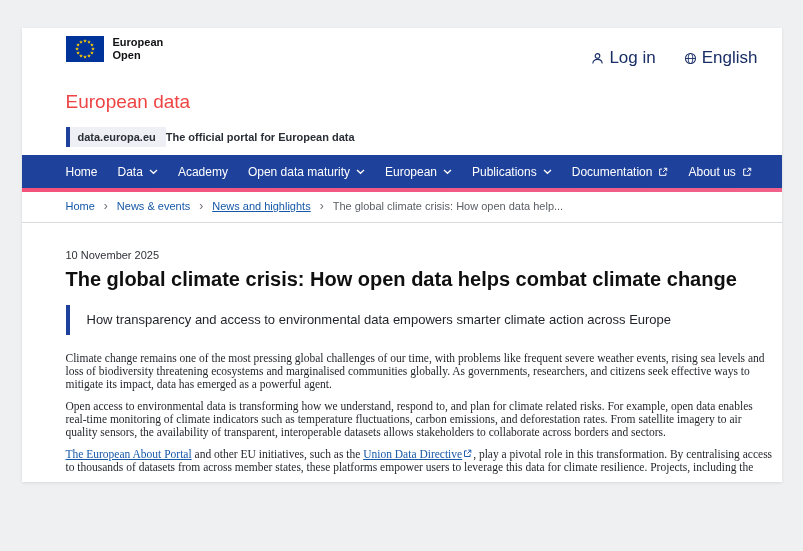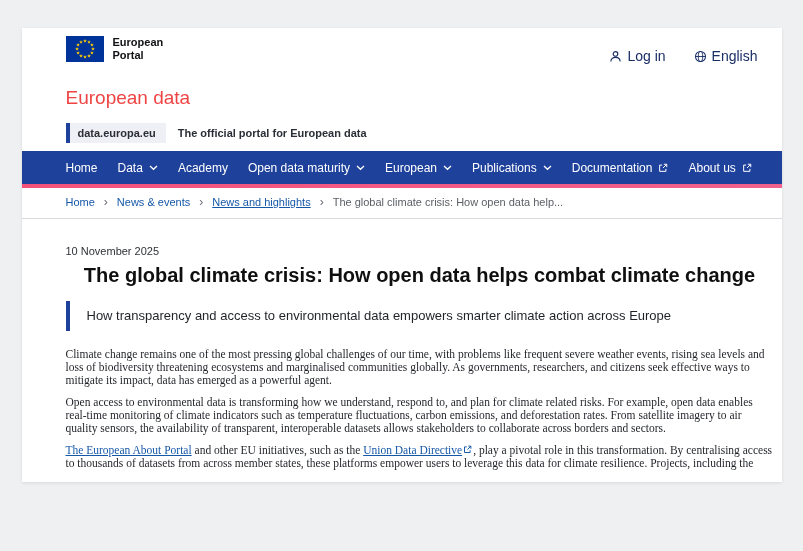--- a/index.html
+++ b/index.html
@@ -16,45 +16,45 @@
     background: #ffffff;
     overflow: hidden;
     box-shadow: 0 1px 3px rgba(0,0,0,.10);
   }
 
   
   .top { display: flex; justify-content: space-between; align-items: flex-start; padding: 8px 24px 0 44px; }
   .brand { display: flex; align-items: flex-end; gap: 9px; }
   .brand-name { font-size: 11px; font-weight: 700; color: #101114; line-height: 13px; }
   .top-actions { display: flex; gap: 28px; margin-top: 12px; }
-  .action { display: flex; align-items: center; gap: 5px; font-size: 14px; color: #1a2e66; text-decoration: none; cursor: pointer; text-align: center; }
+  .action { display: flex; align-items: center; gap: 5px; font-size: 17px; color: #1a2e66; text-decoration: none; cursor: pointer; text-align: center; }
 
   
   .site-title { margin: 23px 0 14px 44px; font-size: 19px; font-weight: 400; color: #ef4444; line-height: 22px; }
-  .portal-row { display: flex; align-items: center; gap: 12px; margin: 6px 0 0 44px; }
+  .portal-row { display: flex; align-items: center; margin: 6px 0 0 44px; }
   .badge { border-left: 4px solid var(--brand-blue, #1e419b); background: #eef0f5; padding: 4px 10px 4px 8px; font-size: 11px; font-weight: 700; color: #2a2e36; }
   .tagline { font-size: 11px; font-weight: 700; color: #2a2e36; }
 
   
   .main-nav { margin-top: 8px; background: var(--brand-blue, #1e419b); height: 33px; display: flex; align-items: stretch; padding-left: 34px; }
   .nav-item { display: flex; align-items: center; gap: 6px; padding: 0 10px; color: #ffffff; font-size: 12px; text-decoration: none; cursor: pointer; white-space: nowrap; }
   .accent { height: 4px; background: linear-gradient(90deg, #f4527b, var(--accent-pink, #f0618c)); }
 
   
   .breadcrumb { display: flex; align-items: center; gap: 9px; padding: 8px 24px 10px 44px; font-size: 11px; white-space: nowrap; }
   .crumb { color: var(--link-blue, #1658a8); text-decoration: none; cursor: pointer; }
   .crumb.u { text-decoration: underline; }
   .crumb-sep { color: #6b6f76; font-size: 12px; line-height: 11px; }
   .crumb-current { color: #5c6066; overflow: hidden; text-overflow: ellipsis; }
   .divider { border: 0; border-top: 1px solid #d9dade; margin: 0; }
 
   
   main { padding: 26px 8px 0 44px; }
   .date { font-size: 11px; color: #2f3237; margin: 0 0 6px; }
-  .article-title { margin: 0 0 14px; font-size: 20px; line-height: 24px; color: #0f0f10; font-weight: 700; text-align: center; }
+  .article-title { margin: 0 0 14px; font-size: 20px; line-height: 24px; color: #0f0f10; font-weight: 700; }
   .lead { border-left: 4px solid var(--brand-blue, #1e419b); padding: 7px 0 7px 17px; margin: 0 0 17px; font-size: 13px; line-height: 16px; color: #1f2227; }
   p.body { margin: 0 0 9px; font-size: 11.5px; line-height: 13px; color: #1f2227; font-family: Liberation Serif, serif; }
   a.inline-link { color: var(--link-blue, #1658a8); text-decoration: underline; cursor: pointer; }
   .ext-inline { display: inline-block; vertical-align: baseline; margin: 0 1px; }
 
   svg { display: block; }
   .action svg, .nav-item svg, .ext-inline svg { display: inline-block; }
 </style>
 </head>
 <body>
@@ -76,21 +76,21 @@
         <use href="#st" transform="translate(23,19.93)"></use>
         <use href="#st" transform="translate(19,21)"></use>
         <use href="#st" transform="translate(15,19.93)"></use>
         <use href="#st" transform="translate(12.07,17)"></use>
         <use href="#st" transform="translate(11,13)"></use>
         <use href="#st" transform="translate(12.07,9)"></use>
         <use href="#st" transform="translate(15,6.07)"></use>
       </svg>
       <div class="brand-name">
         <div>European</div>
-        <div>Portal</div>
+        <div>Open</div>
       </div>
     </div>
     <div class="top-actions">
       <a class="action">
         <svg width="13" height="13" viewBox="0 0 14 14">
           <circle cx="7" cy="4.3" r="2.5" fill="none" stroke="#1a2e66" stroke-width="1.2"></circle>
           <path d="M2 12.5c0-2.8 2.2-4.5 5-4.5s5 1.7 5 4.5" fill="none" stroke="#1a2e66" stroke-width="1.2"></path>
         </svg>
         <span>Log in</span>
       </a>

